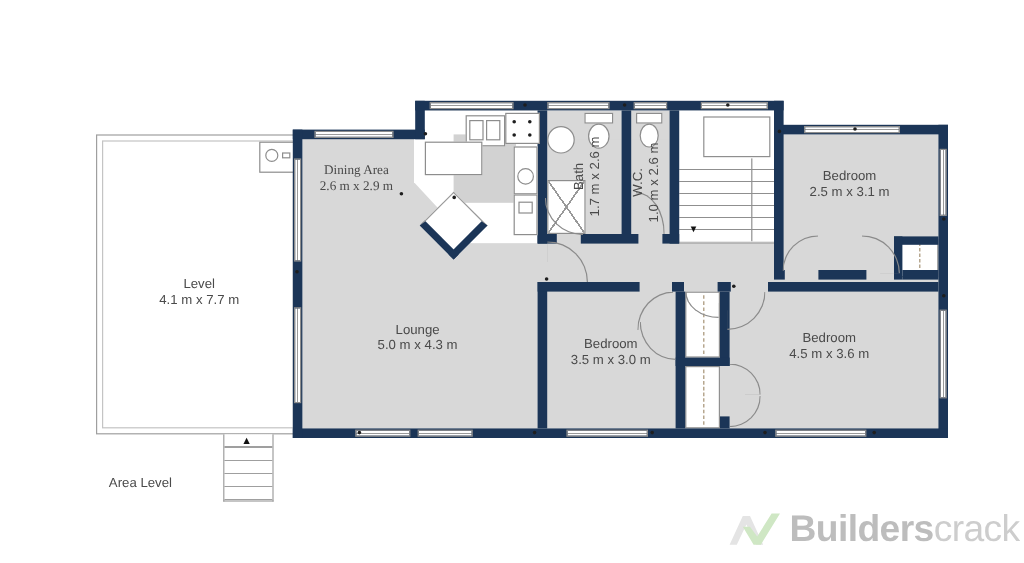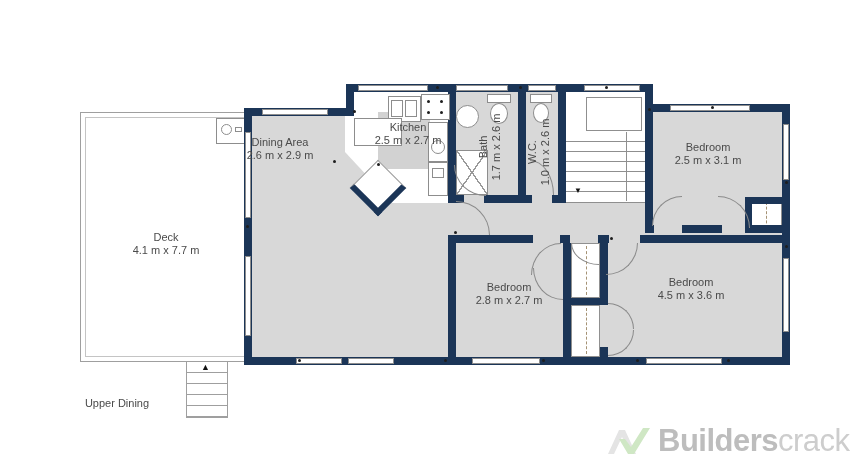--- a/index.html
+++ b/index.html
@@ -170,53 +170,53 @@
   <div class="dot" style="left:444px;top:359px;"></div>
   <div class="dot" style="left:542px;top:359px;"></div>
   <div class="dot" style="left:636px;top:359px;"></div>
   <div class="dot" style="left:727px;top:359px;"></div>
   <div class="dot" style="left:454px;top:231px;"></div>
   <div class="dot" style="left:610px;top:237px;"></div>
   <div class="dot" style="left:377px;top:163px;"></div>
   <div class="dot" style="left:333px;top:160px;"></div>
 
   <div class="lbl" style="left:106px;top:231px;width:120px;">
-    <span class="nm">Deck</span>
+    <span class="nm">Level</span>
     <span class="dm">4.1 m x 7.7 m</span>
   </div>
-  <div class="lbl" style="left:220px;top:136px;width:120px;">
+  <div class="lbl" style="left:237px;top:136px;width:120px;font-family:Liberation Serif, serif;">
     <span class="nm">Dining Area</span>
     <span class="dm">2.6 m x 2.9 m</span>
-  </div>
-  <div class="lbl" style="left:348px;top:121px;width:120px;">
-    <span class="nm">Kitchen</span>
-    <span class="dm">2.5 m x 2.7 m</span>
   </div>
   <div class="lbl vert" style="left:437px;top:132px;width:110px;height:30px;">
     <span class="nm">Bath</span>
     <span class="dm">1.7 m x 2.6 m</span>
   </div>
   <div class="lbl vert" style="left:486px;top:137px;width:110px;height:30px;">
     <span class="nm">W.C.</span>
     <span class="dm">1.0 m x 2.6 m</span>
   </div>
+  <div class="lbl" style="left:288px;top:269px;width:120px;">
+    <span class="nm">Lounge</span>
+    <span class="dm">5.0 m x 4.3 m</span>
+  </div>
   <div class="lbl" style="left:648px;top:141px;width:120px;">
     <span class="nm">Bedroom</span>
     <span class="dm">2.5 m x 3.1 m</span>
   </div>
   <div class="lbl" style="left:449px;top:281px;width:120px;">
     <span class="nm">Bedroom</span>
-    <span class="dm">2.8 m x 2.7 m</span>
+    <span class="dm">3.5 m x 3.0 m</span>
   </div>
   <div class="lbl" style="left:631px;top:276px;width:120px;">
     <span class="nm">Bedroom</span>
     <span class="dm">4.5 m x 3.6 m</span>
   </div>
   <div class="lbl" style="left:67px;top:397px;width:100px;">
-    <span class="nm">Upper Dining</span>
+    <span class="nm">Area Level</span>
   </div>
 
   <div class="logo">
     <svg width="44" height="36" viewBox="0 0 44 36">
       <path d="M2 31 L13 7 L19 7 L30 31 L24 31 L16 14 L8 31 Z" fill="#e4e4e4"></path>
       <path d="M22 31 L13 16 L19 16 L25 24 L37 5 L44 5 L28 31 Z" fill="#cfe7c4"></path>
     </svg>
     <span class="logo-text"><b>Builders</b><span>crack</span></span>
   </div>
 

